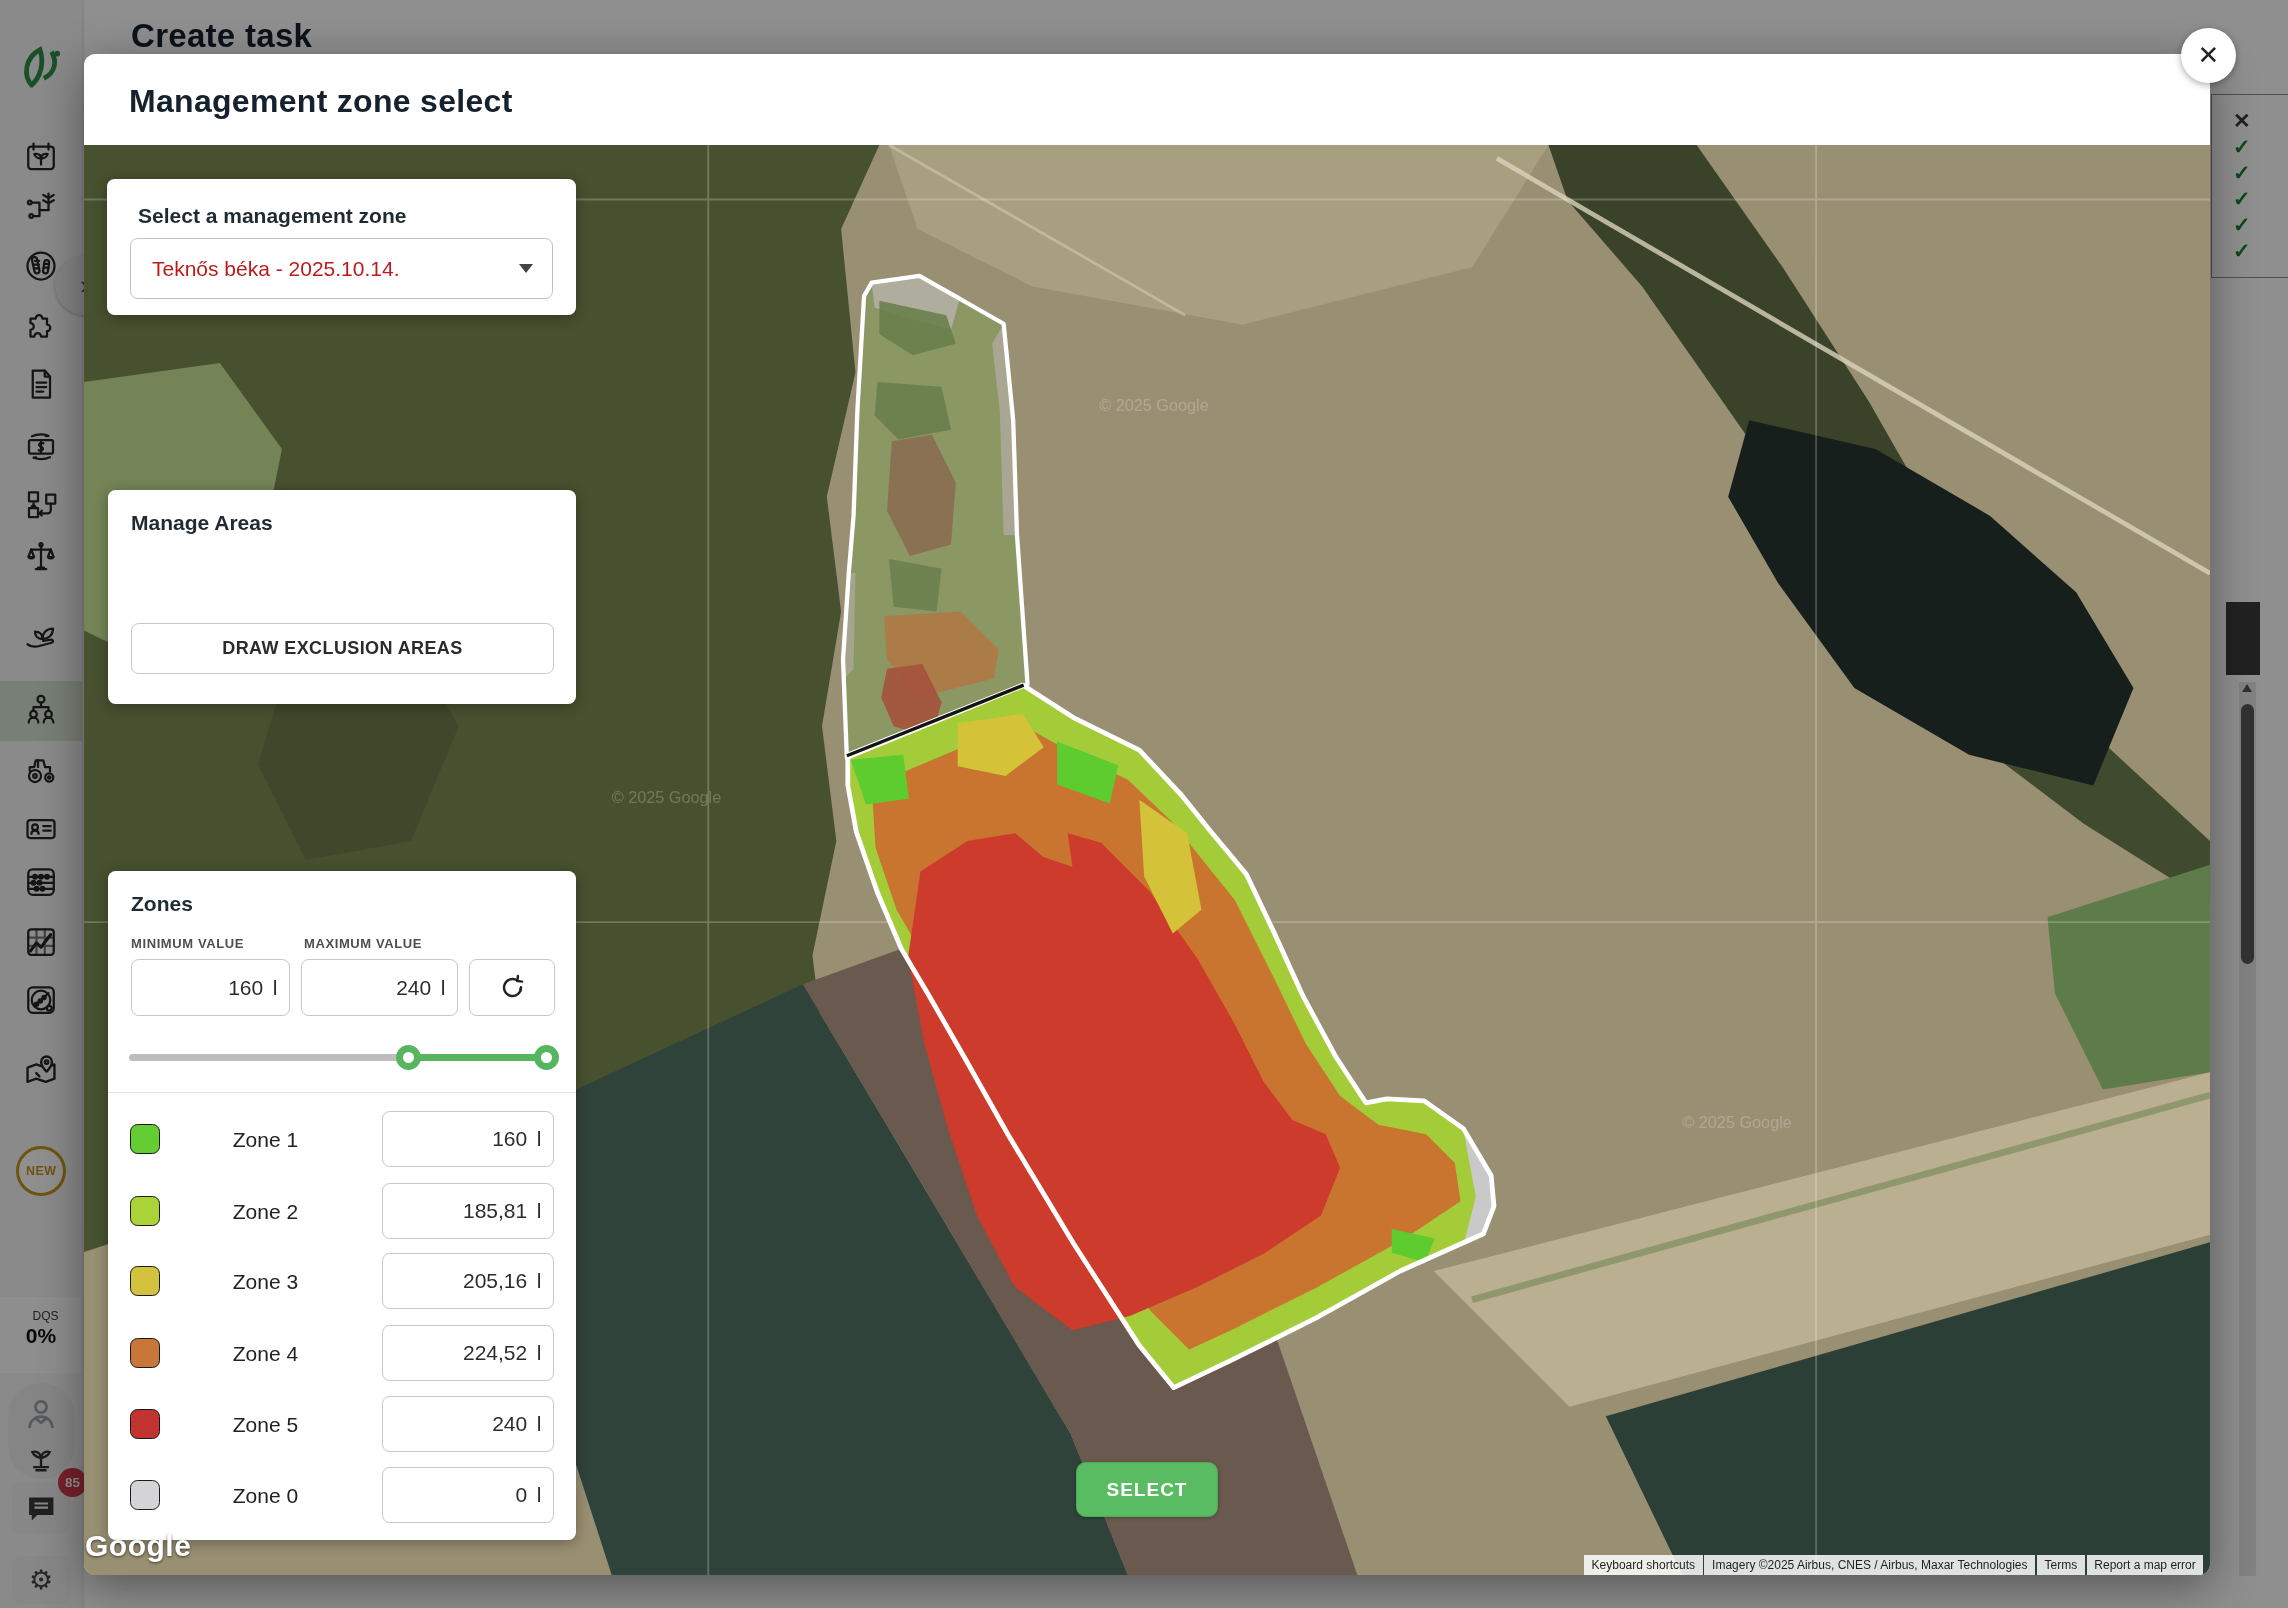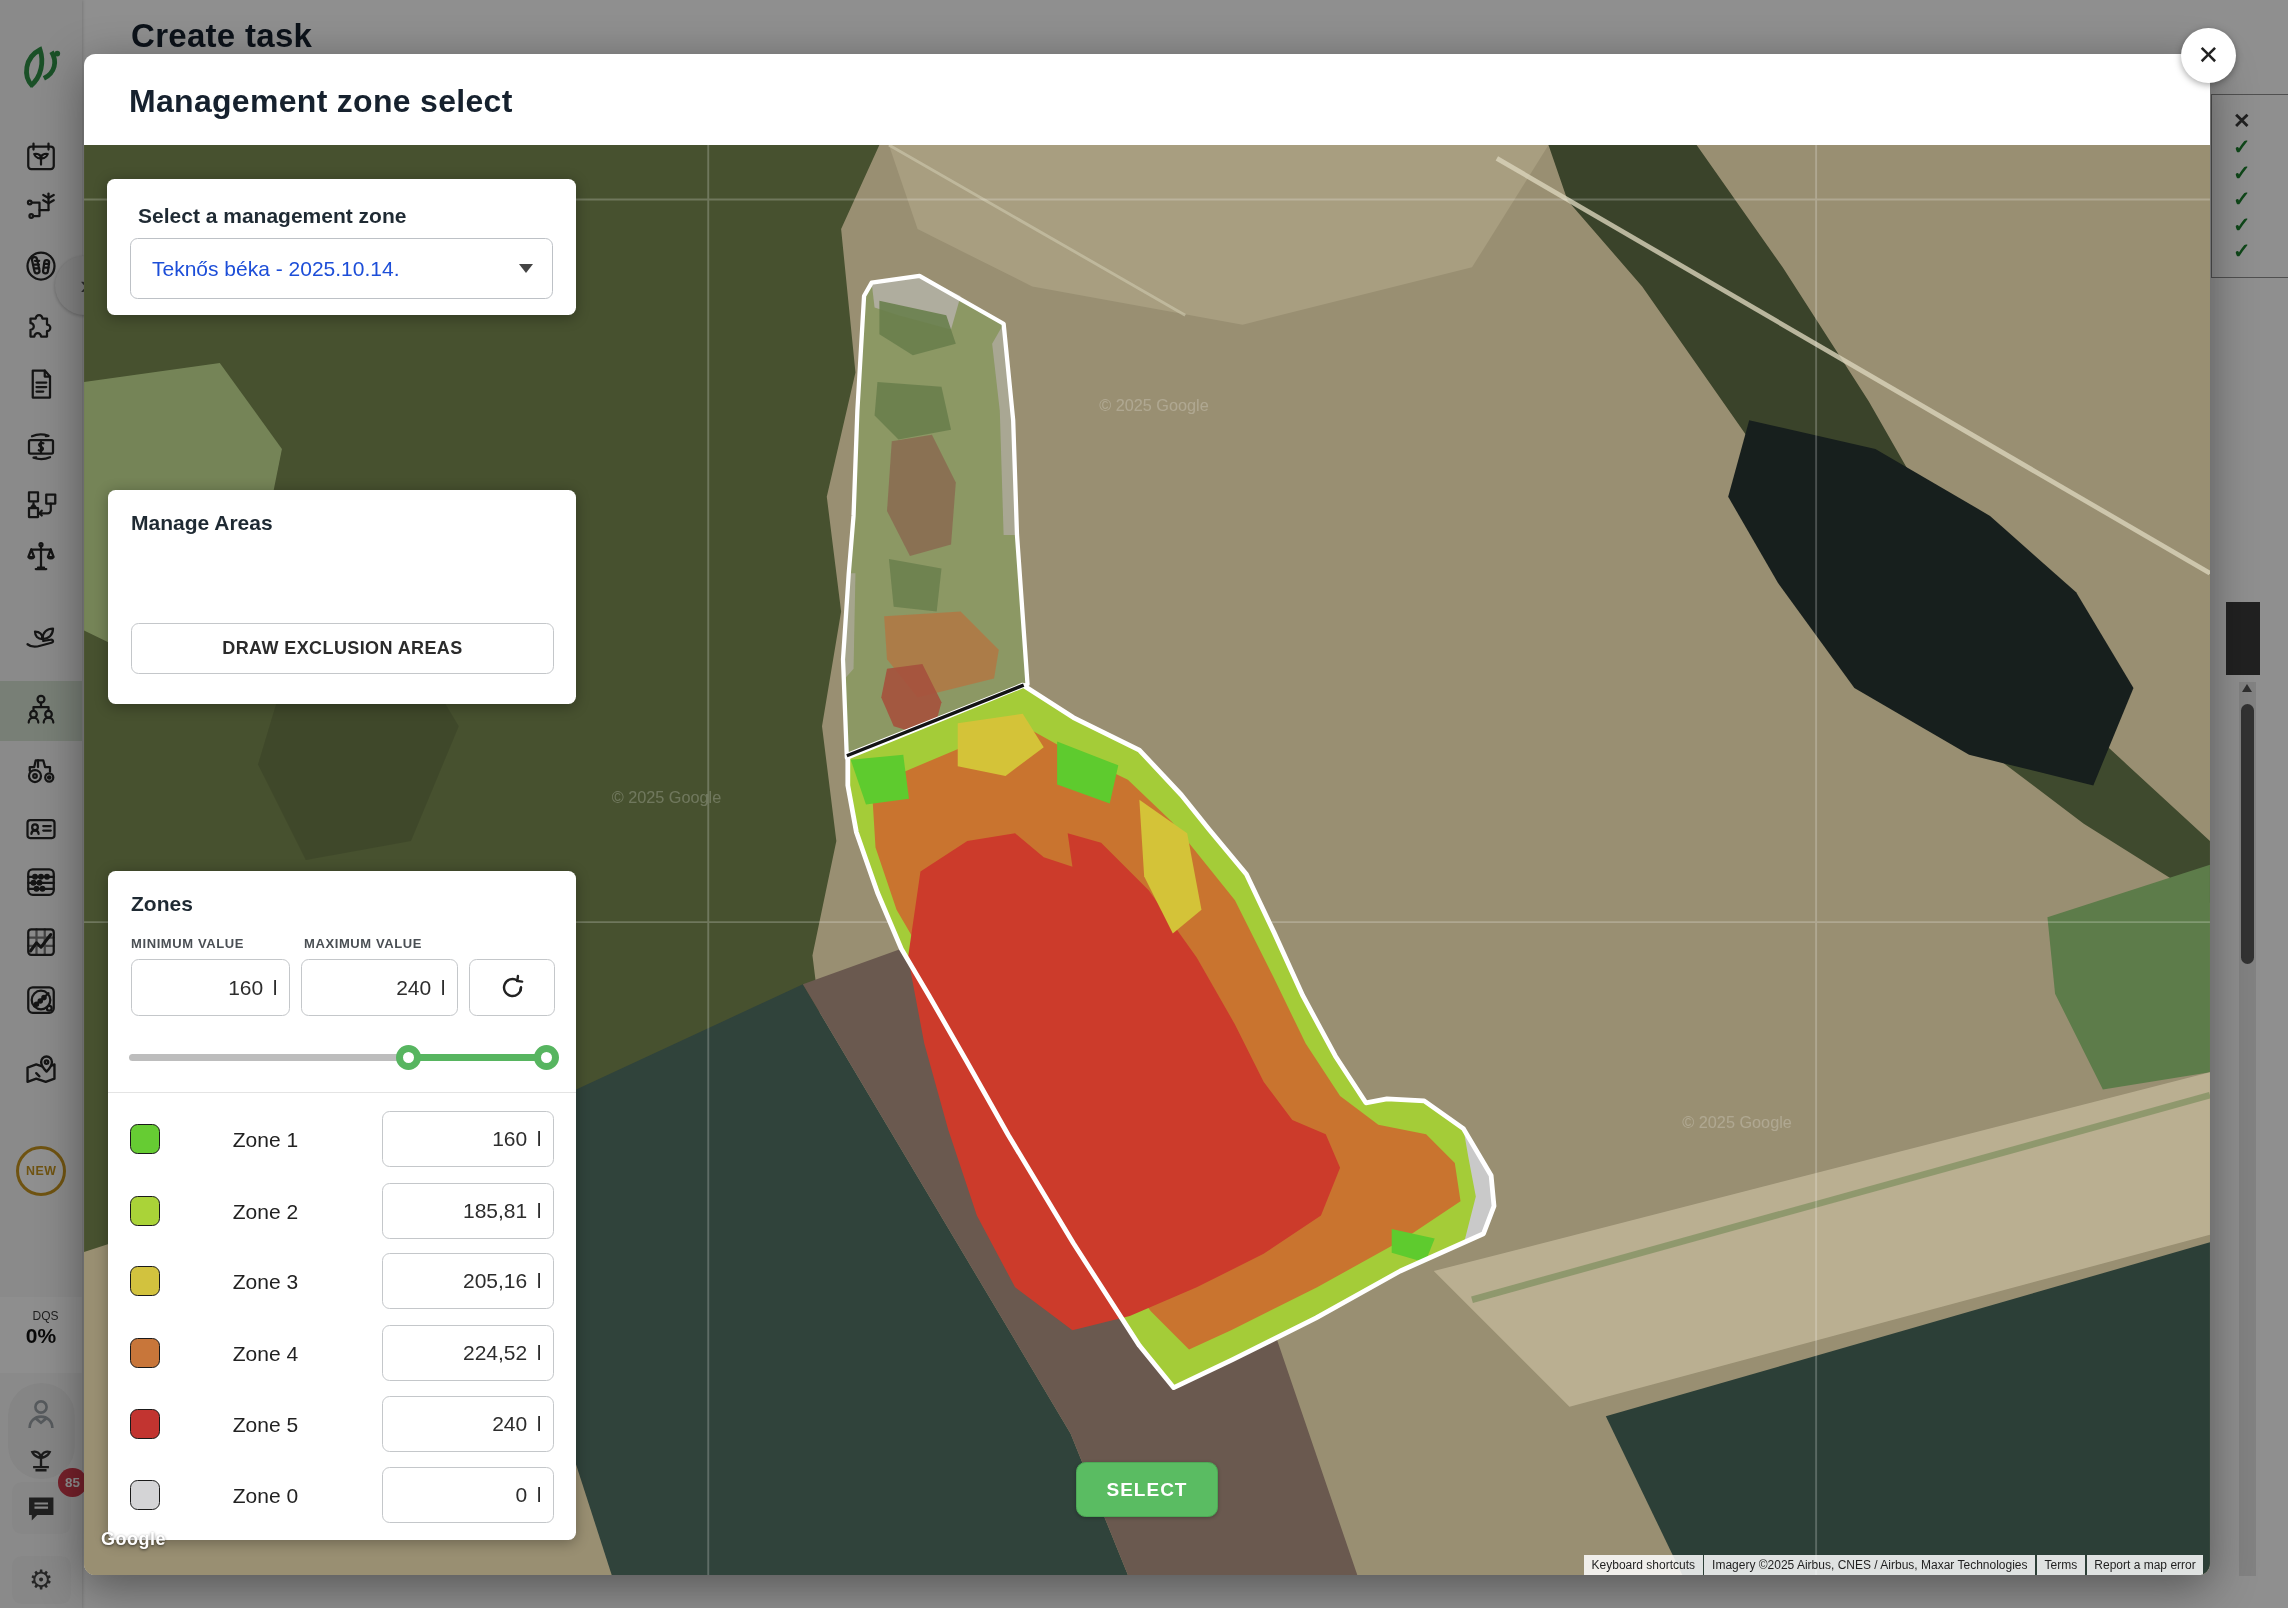--- a/index.html
+++ b/index.html
@@ -54,21 +54,21 @@
   .map-wrap svg.basemap { position:absolute; left:0; top:0; }
 
   
   .card { position:absolute; background:#fff; border-radius:7.6px; box-shadow:0 2.9px 13.4px rgba(0,0,0,.3); }
   .card-zone-select { left:23px; top:34px; width:469px; height:136px; }
   .card-areas { left:24px; top:345px; width:468px; height:214px; }
   .card-zones { left:24px; top:726px; width:468px; height:669px; }
   .card h3 { font-size:21px; font-weight:800; color:#1f2a33; }
   .card-zone-select h3 { position:absolute; left:31px; top:25px; }
   .select-box { position:absolute; left:23px; top:59px; width:423px; height:61px; border:1.4px solid #bdc1c6; border-radius:7.6px;
-    display:flex; align-items:center; padding:0 21px; font-size:21px; color:#1d4ed8; background:#fff; cursor:pointer; }
+    display:flex; align-items:center; padding:0 21px; font-size:21px; color:#b91c1c; background:#fff; cursor:pointer; }
   .select-caret { position:absolute; right:19px; width:0; height:0; border-left:7.6px solid transparent; border-right:7.6px solid transparent; border-top:9.6px solid #444; }
   .card-areas h3 { position:absolute; left:23px; top:21px; }
   .area-btn { position:absolute; left:23px; width:423px; height:51px; background:#fff; border:1.4px solid #c4c7ca; border-radius:7.6px;
     font-size:18px; font-weight:800; color:#2b2b2b; letter-spacing:0.4px; display:flex; align-items:center; justify-content:center; cursor:pointer;
     font-family:"Liberation Sans", sans-serif;}
   .area-btn.b1 { top:67px; } .area-btn.b2 { top:133px; }
 
   .card-zones h3 { position:absolute; left:23px; top:21px; }
   .mmlabel { position:absolute; top:65px; font-size:13px; font-weight:800; color:#4a4f54; letter-spacing:0.6px; }
   .mmlabel.min { left:23px; } .mmlabel.max { left:196px; }
@@ -88,21 +88,21 @@
   .zone-chip { position:absolute; left:22px; top:13.4px; width:30px; height:30px; border:1.4px solid #1a1a1a; border-radius:7.6px; }
   .zone-name { position:absolute; left:86px; top:0; width:143px; height:57px; display:flex; align-items:center; justify-content:center; font-size:21px; color:#222; }
   .zone-val { position:absolute; left:274px; top:0; width:172px; height:56px; border:1.4px solid #c4c7ca; border-radius:7.6px; background:#fff;
     display:flex; align-items:center; justify-content:flex-end; padding-right:11.5px; font-size:21px; color:#2d2d2d; }
   .zone-val .unit { margin-left:9.6px; }
 
   .select-cta { position:absolute; left:992px; top:1317px; width:142px; height:55px; background:#5abc62; border:1px solid #4daa56; border-radius:9.6px;
     color:#fff; font-size:19px; font-weight:800; letter-spacing:1px; display:flex; align-items:center; justify-content:center; cursor:pointer;
     box-shadow:0 1px 3.8px rgba(0,0,0,.25); font-family:"Liberation Sans", sans-serif;}
 
-  .google-logo { position:absolute; left:17px; top:1384px; color:#fff; font-size:18px; font-weight:700; letter-spacing:0.5px;
+  .google-logo { position:absolute; left:1px; top:1384px; color:#fff; font-size:30px; font-weight:700; letter-spacing:0.5px;
     text-shadow:0 1px 2.9px rgba(0,0,0,.6); }
   .attribution { position:absolute; right:6.7px; bottom:0; display:flex; gap:1.9px; }
   .attribution .abox { background:rgba(255,255,255,.85); color:#1f1f1f; font-size:12px; padding:2.9px 7.6px; white-space:nowrap; }
   .wm { fill:#ffffff; opacity:.22; font-size:17px; }
 </style>
 </head>
 <body>
 
 <div class="screen">
 

